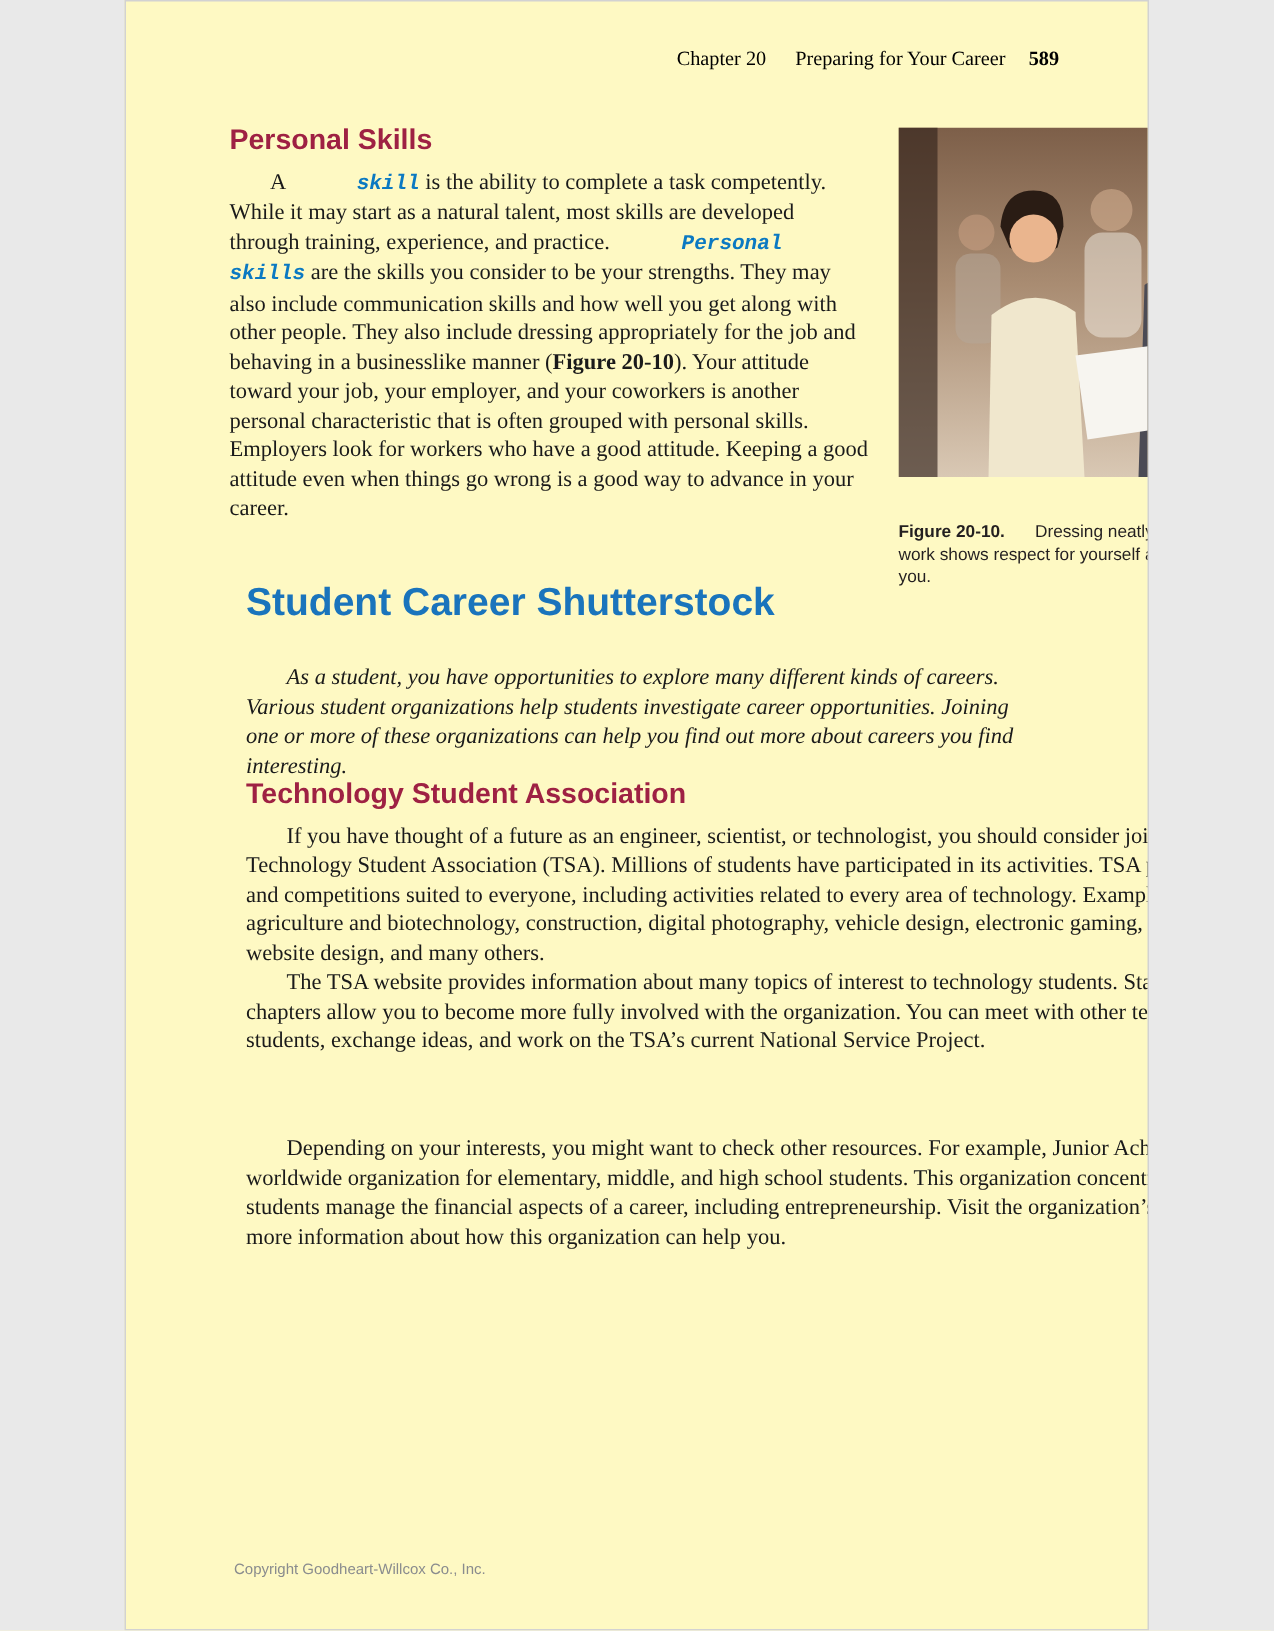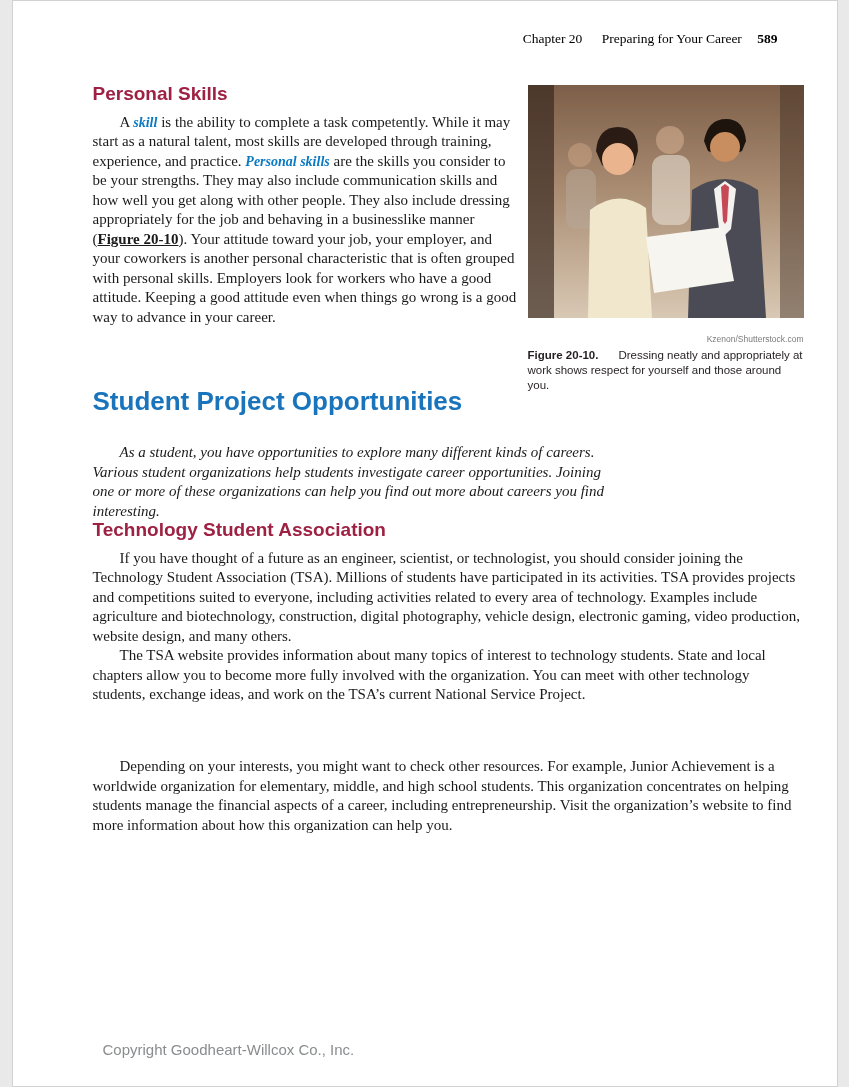--- a/index.html
+++ b/index.html
@@ -1,21 +1,21 @@
 <!DOCTYPE html>
 <html><head>
 <meta charset="utf-8">
 <style>
   html, body { margin: 0; padding: 0; background: #e9e9e9; }
   .page {
     position: relative;
-    width: 826px;
+    width: 683px;
     height: 1087px;
     margin: 0 auto;
-    background: #ffffff;
+    background: #fef9c3;
     border: 1px solid #d2d2d2;
     box-sizing: border-box;
     overflow: hidden;
     font-family: "Liberation Serif", serif;
     color: #1a1a1a;
   }
 
   
   .running-head {
     position: absolute;
@@ -51,30 +51,31 @@
 
   
   .body-text {
     font-size: 15px;
     line-height: 19.5px;
     margin: 0;
     text-indent: 27px;
     color: #1a1a1a;
   }
   .seg-term {
-    font-family: Liberation Serif, serif;
+    font-family: Liberation Mono, monospace;
     font-weight: bold;
     font-style: italic;
     color: #0b79c2;
     font-size: 14px;
+    margin-left: 44px;
   }
-  .seg-bold { font-weight: bold; text-decoration: underline; }
+  .seg-bold { font-weight: bold; }
 
   
-  .personal-skills { position: absolute; left: 80px; top: 82px; width: 426px; }
+  .personal-skills { position: absolute; left: 69px; top: 82px; width: 426px; }
   .intro-paragraph  { position: absolute; left: 80px; top: 442px; width: 522px; font-style: italic; }
   .tsa-section      { position: absolute; left: 80px; top: 518px; width: 708px; }
   .other-section    { position: absolute; left: 80px; top: 756px; width: 708px; }
 
   
   .figure {
     position: absolute;
     left: 515px;
     top: 84px;
     width: 276px;
@@ -93,24 +94,24 @@
     font-size: 11.5px;
     line-height: 15px;
     color: #231f20;
     margin-top: 4px;
   }
   .cap-label { font-weight: bold; margin-right: 20px; }
 
   
   .footer {
     position: absolute;
-    left: 90px;
+    left: 72px;
     top: 1040px;
     font-family: "Liberation Sans", sans-serif;
-    font-size: 15px;
+    font-size: 10px;
     color: #8a8c8e;
   }
 </style>
 </head>
 <body>
 
 <div class="page">
 
   <header class="running-head">
     <span class="chapter">Chapter 20</span>
@@ -154,21 +155,21 @@
         <path d="M193 102 l4 -3 4 3 -2 34 -2 3 -2 -3 z" fill="#c64a56"></path>
       </g>
       <polygon points="118,152 196,142 206,196 126,208" fill="#f7f5f0"></polygon>
     </svg>
     <div class="credit">Kzenon/Shutterstock.com</div>
     <figcaption>
       <span class="cap-label">Figure 20-10.</span><span>Dressing neatly and appropriately at work shows respect for yourself and those around you.</span>
     </figcaption>
   </figure>
 
-  <h1 class="major-heading">Student Project Opportunities</h1>
+  <h1 class="major-heading">Student Career Shutterstock</h1>
 
   <p class="body-text intro-paragraph">As a student, you have opportunities to explore many different kinds of careers. Various student organizations help students investigate career opportunities. Joining one or more of these organizations can help you find out more about careers you find interesting.</p>
 
   <section class="tsa-section">
     <h2 class="sub-heading">Technology Student Association</h2>
     <p class="body-text">If you have thought of a future as an engineer, scientist, or technologist, you should consider joining the Technology Student Association (TSA). Millions of students have participated in its activities. TSA provides projects and competitions suited to everyone, including activities related to every area of technology. Examples include agriculture and biotechnology, construction, digital photography, vehicle design, electronic gaming, video production, website design, and many others.</p>
     <p class="body-text">The TSA website provides information about many topics of interest to technology students. State and local chapters allow you to become more fully involved with the organization. You can meet with other technology students, exchange ideas, and work on the TSA’s current National Service Project.</p>
   </section>
 
   <section class="other-section">

